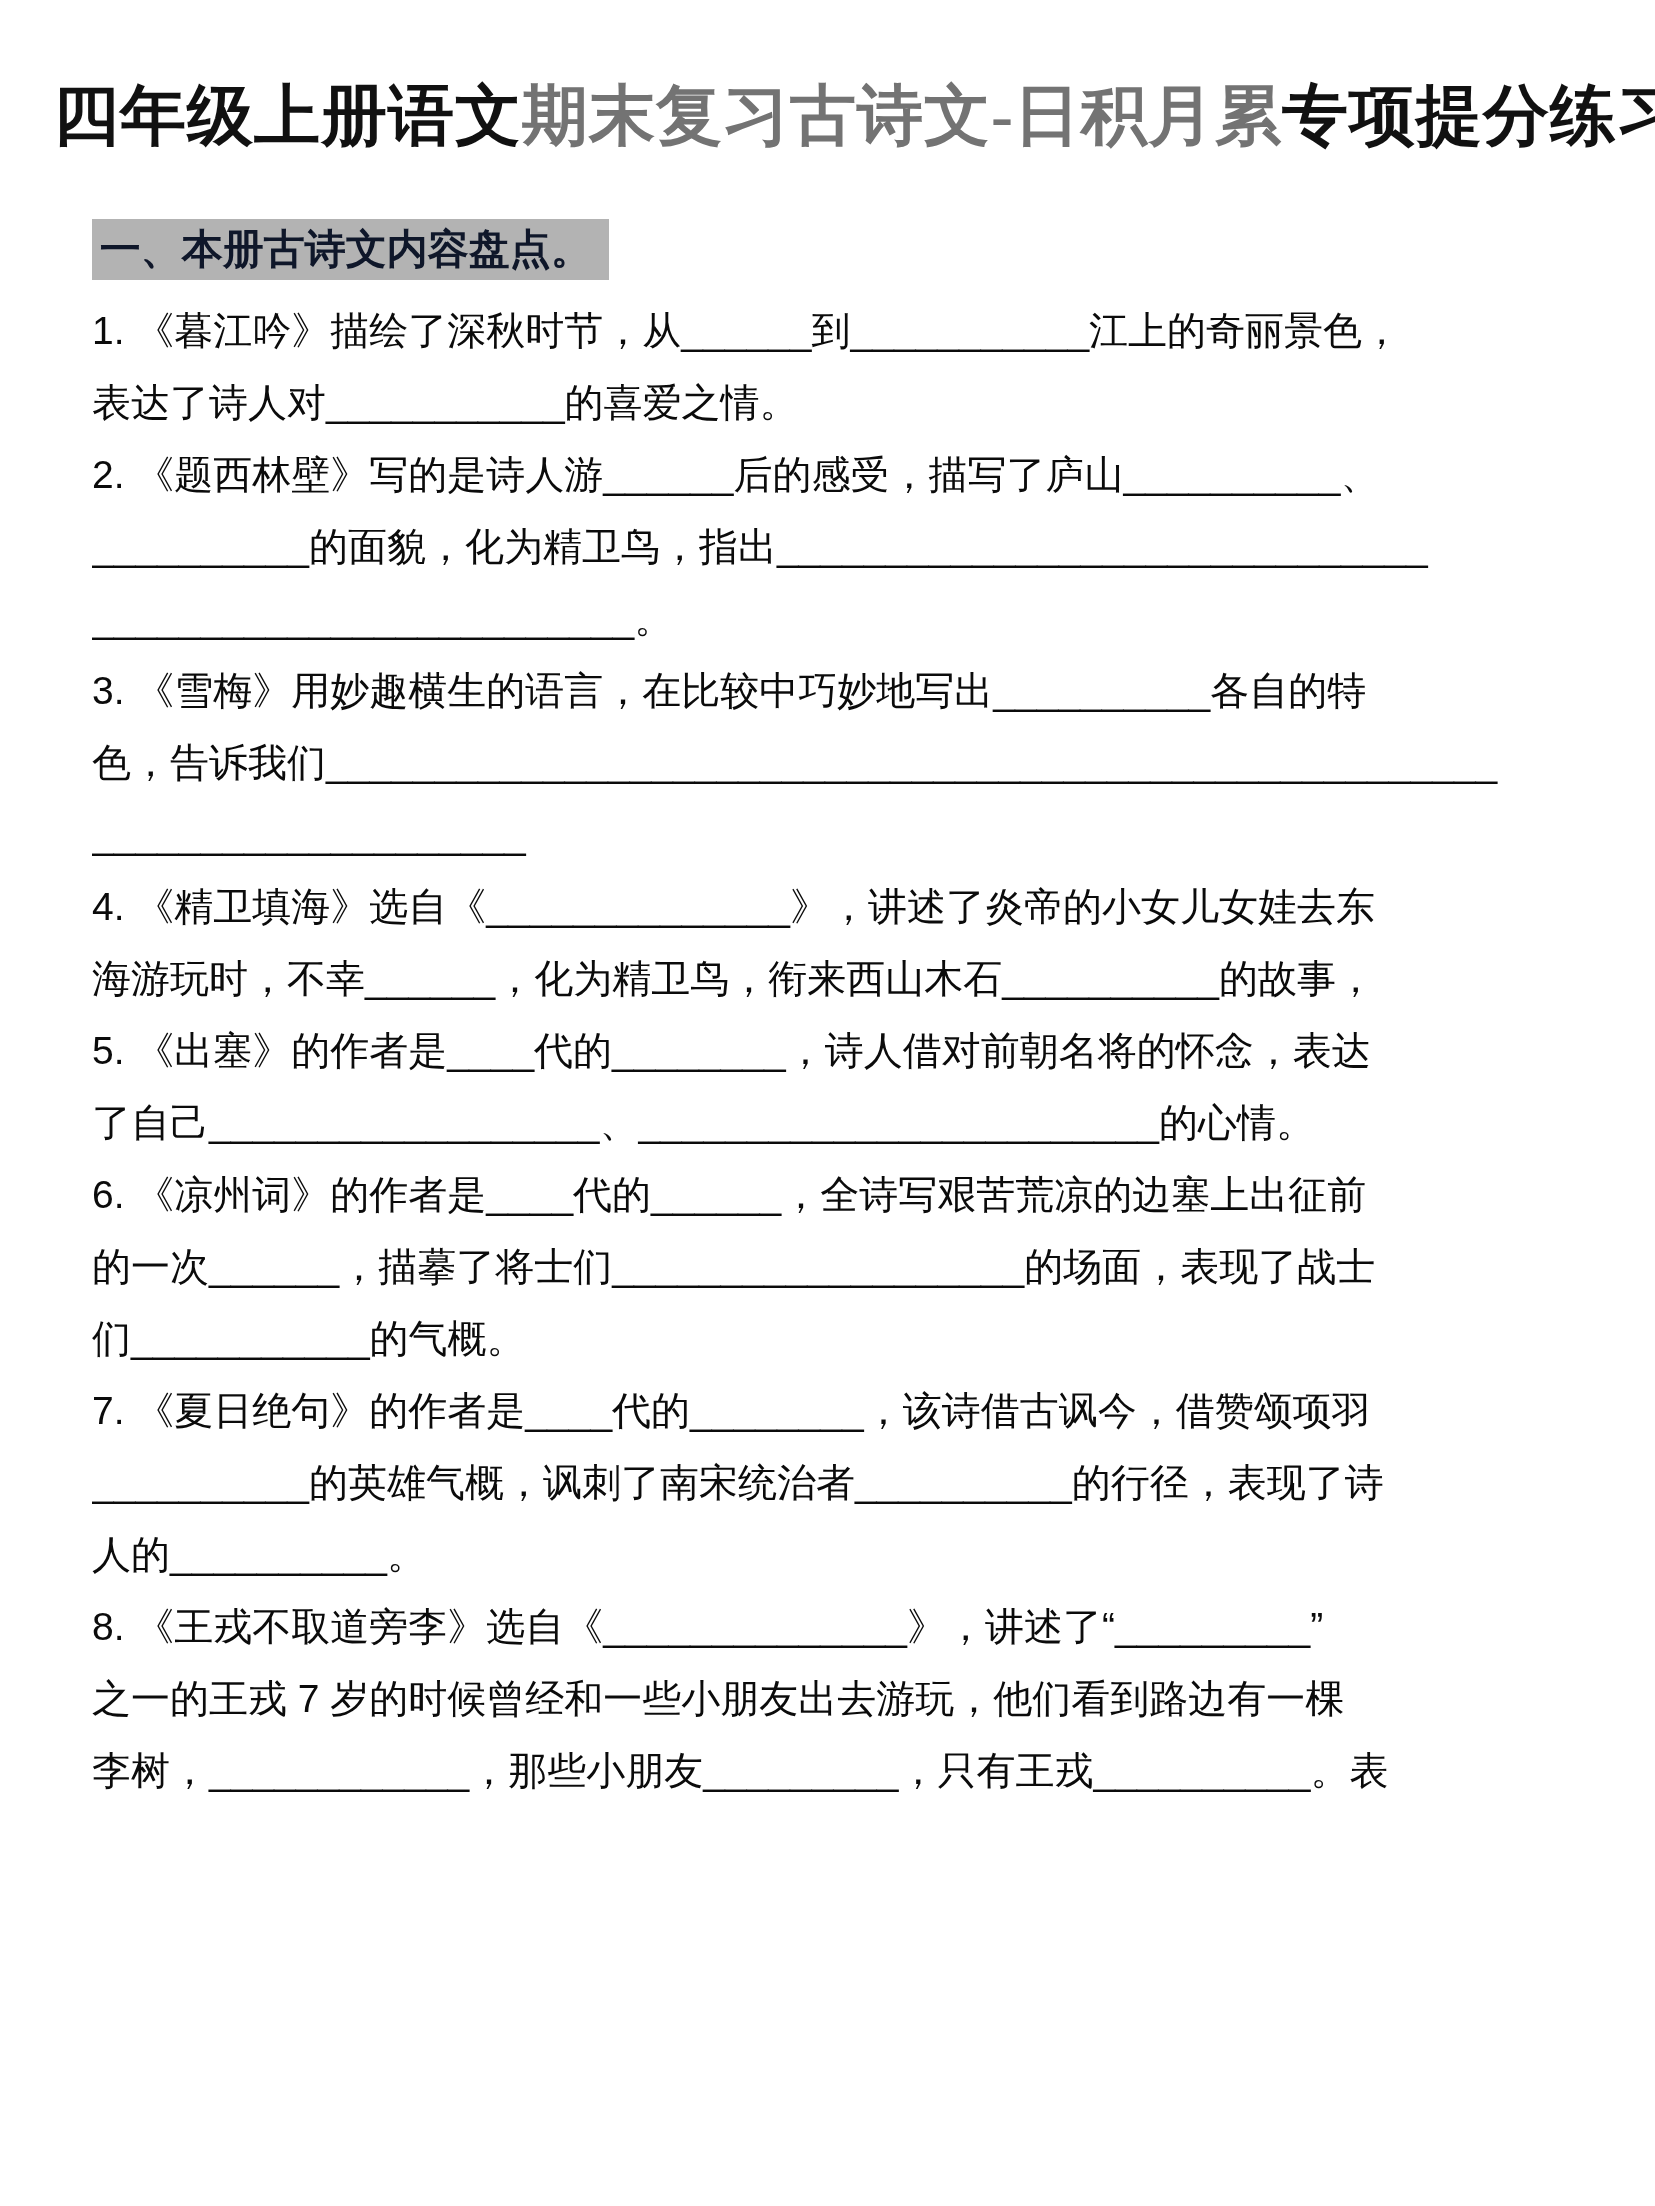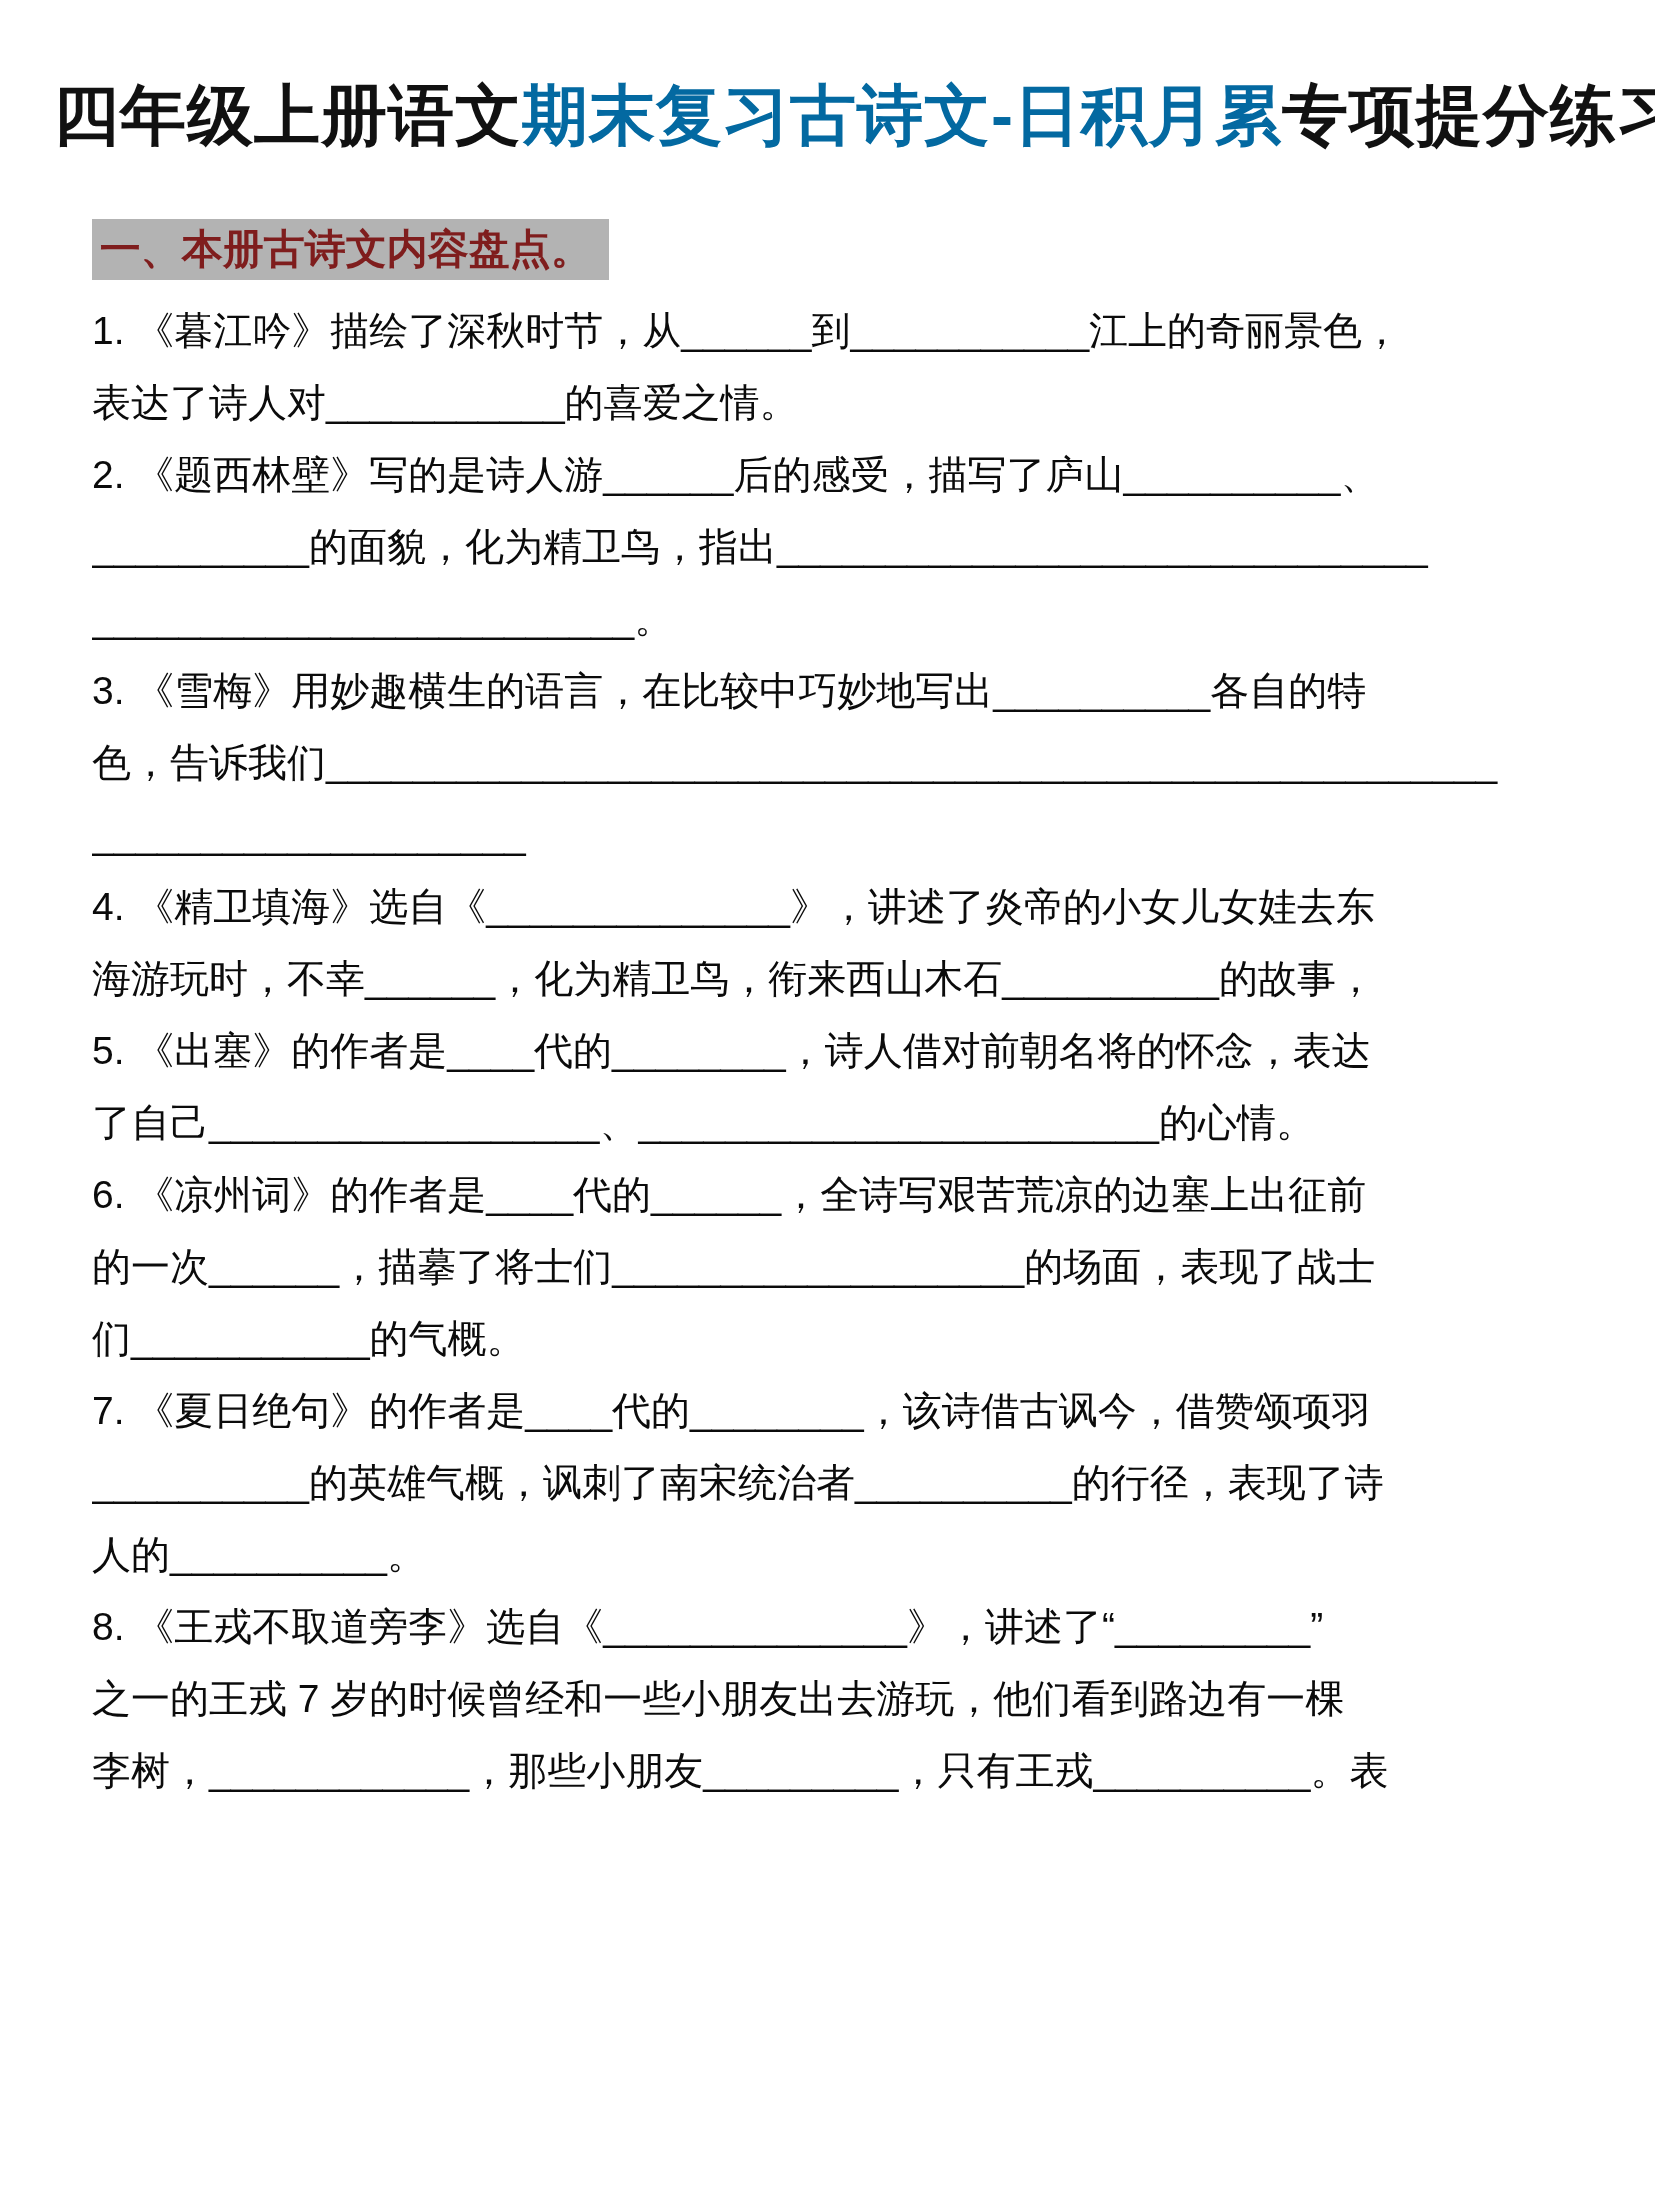--- a/index.html
+++ b/index.html
@@ -19,30 +19,30 @@
   }
   .title {
     margin-left: -39px;
     font-size: 66px;
     font-weight: 900;
     letter-spacing: 1px;
     white-space: nowrap;
     line-height: 1.2;
     color: #111111;
   }
-  .title .red { color: #0369a1; }
+  .title .red { color: #737373; font-family: Liberation Serif, serif; }
   .section-header {
     display: inline-block;
     margin-top: 64px;
     background: #b3b3b3;
     font-size: 41px;
     font-weight: bold;
     line-height: 1.0;
     padding: 9.7px 17.5px 9.7px 7.8px;
-    color: #7f1d1d;
+    color: #0f172a;
   }
   .questions { margin-top: 15.5px; }
   .line {
     font-size: 39px;
     line-height: 72px;
     height: 72px;
     white-space: pre;
     overflow: hidden;
     font-weight: 500;
     color: #0b0b0b;

